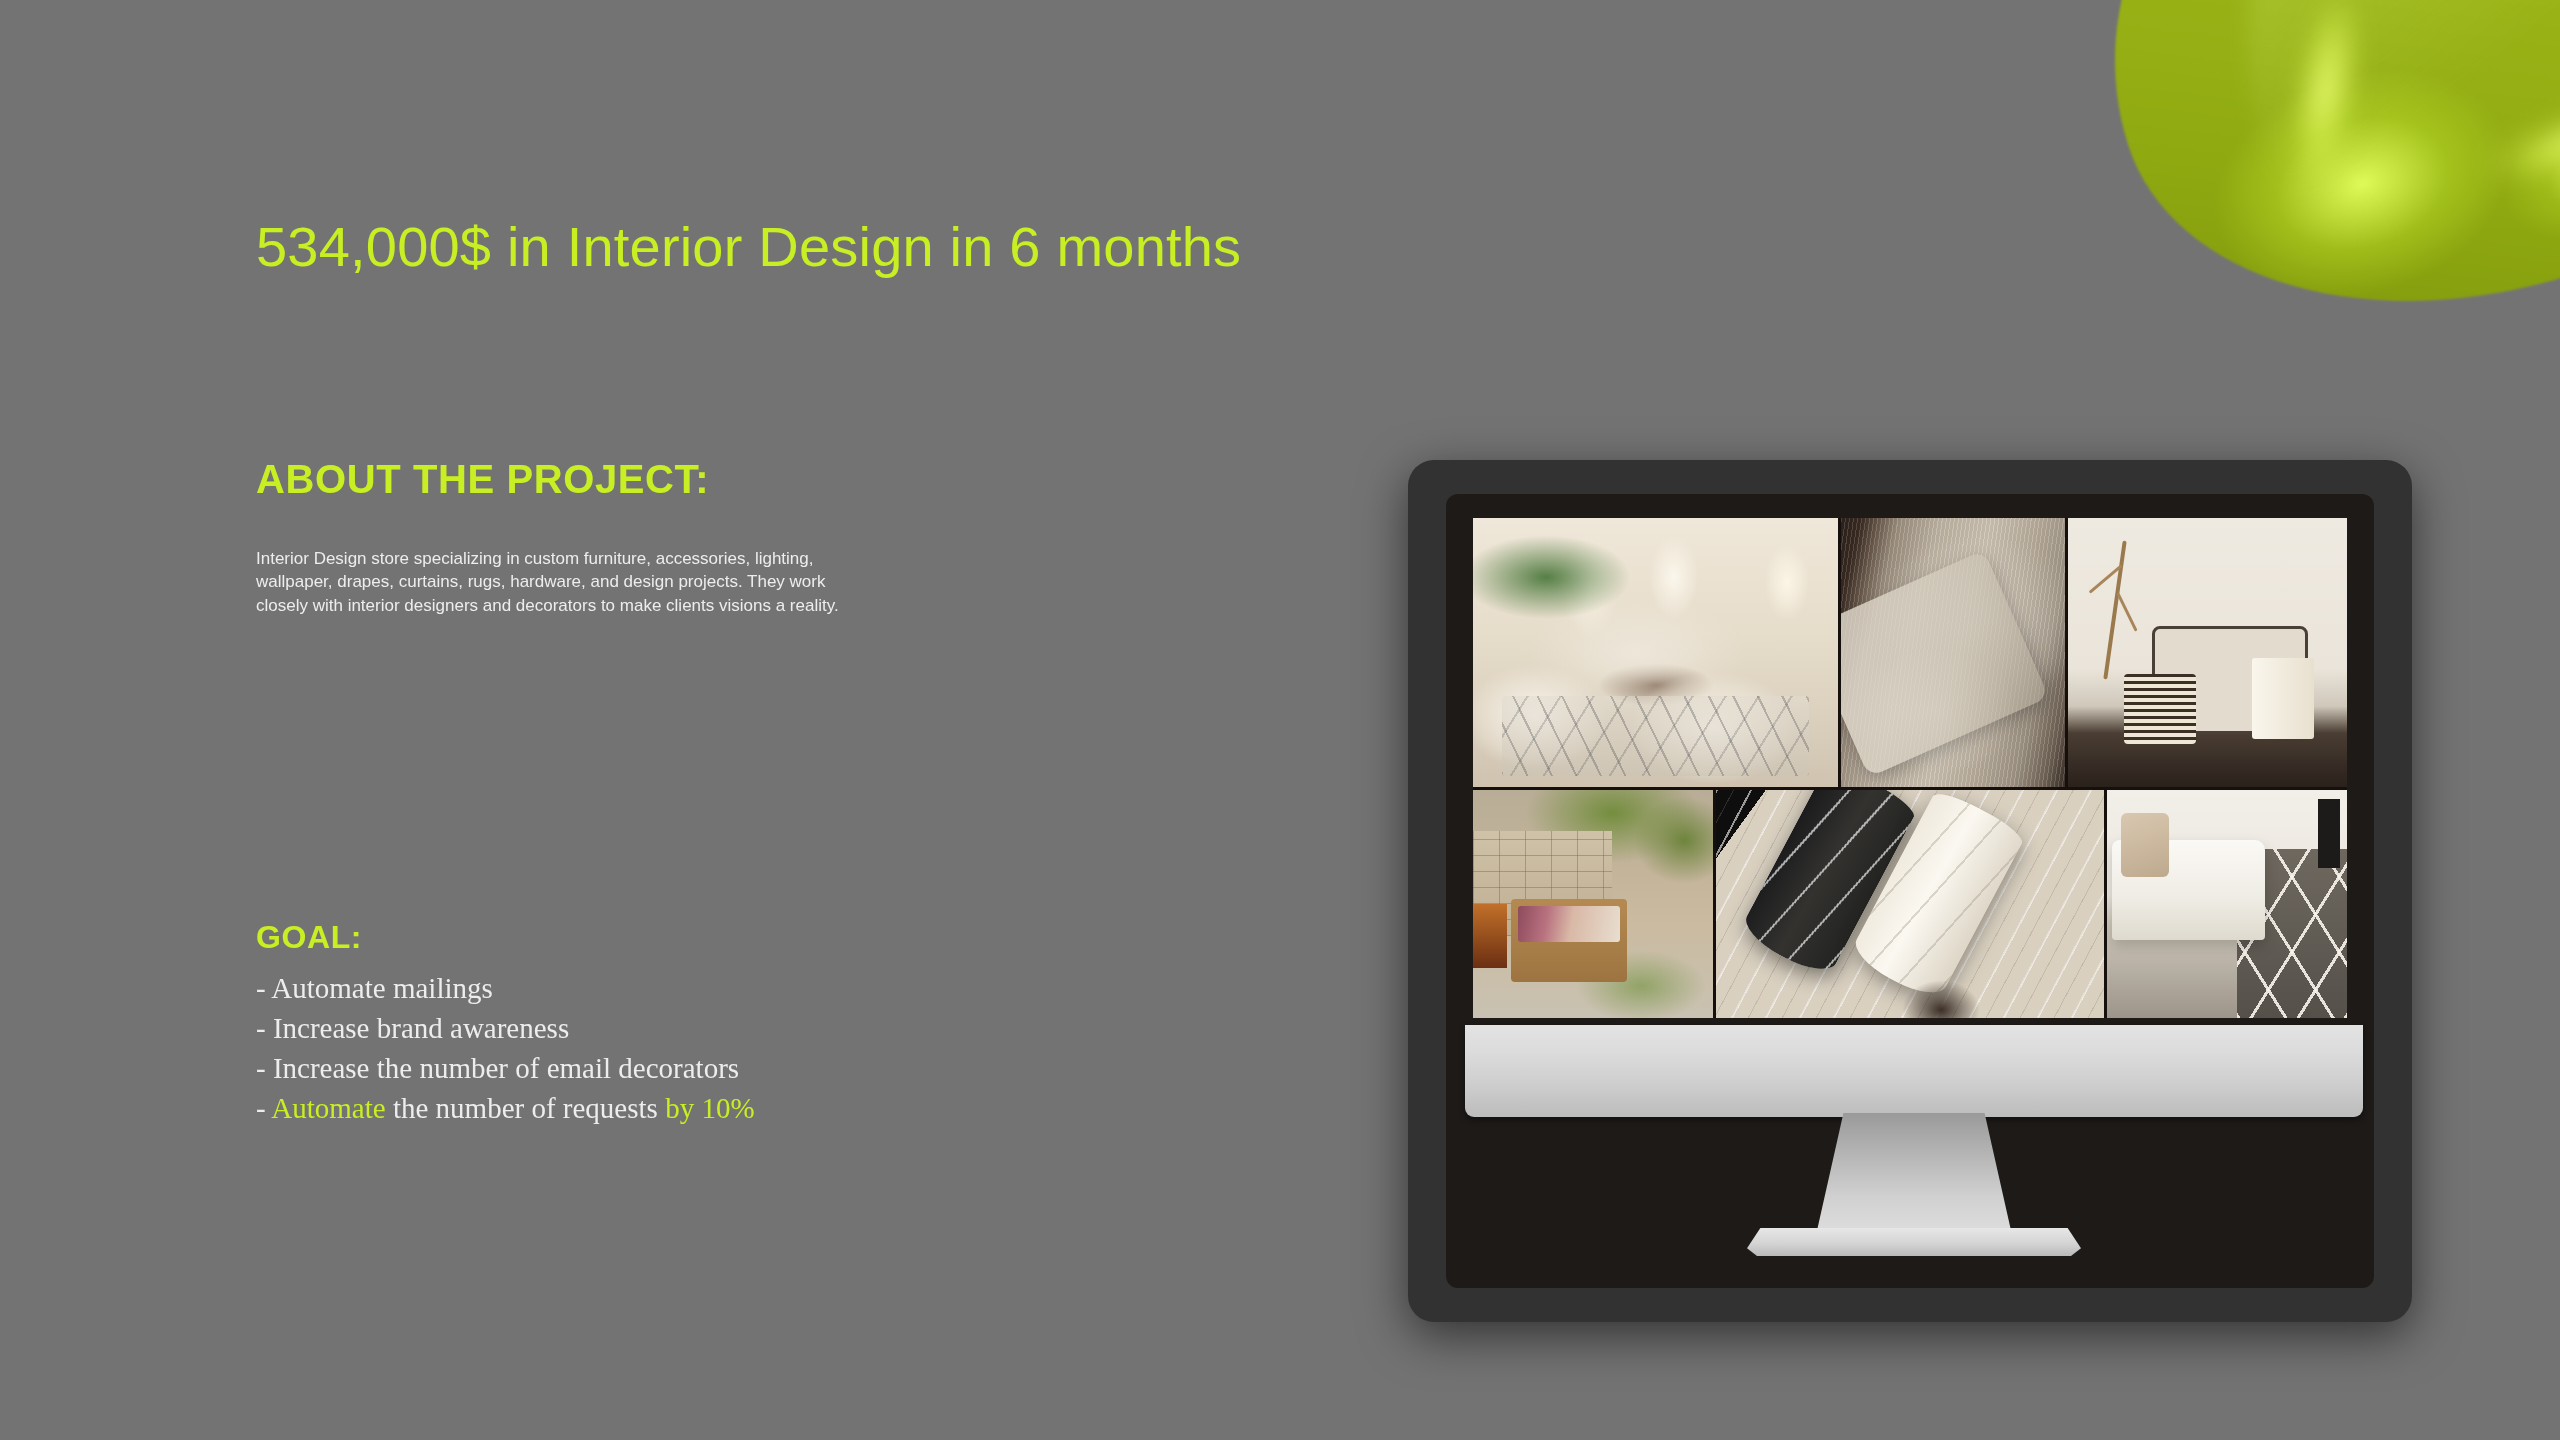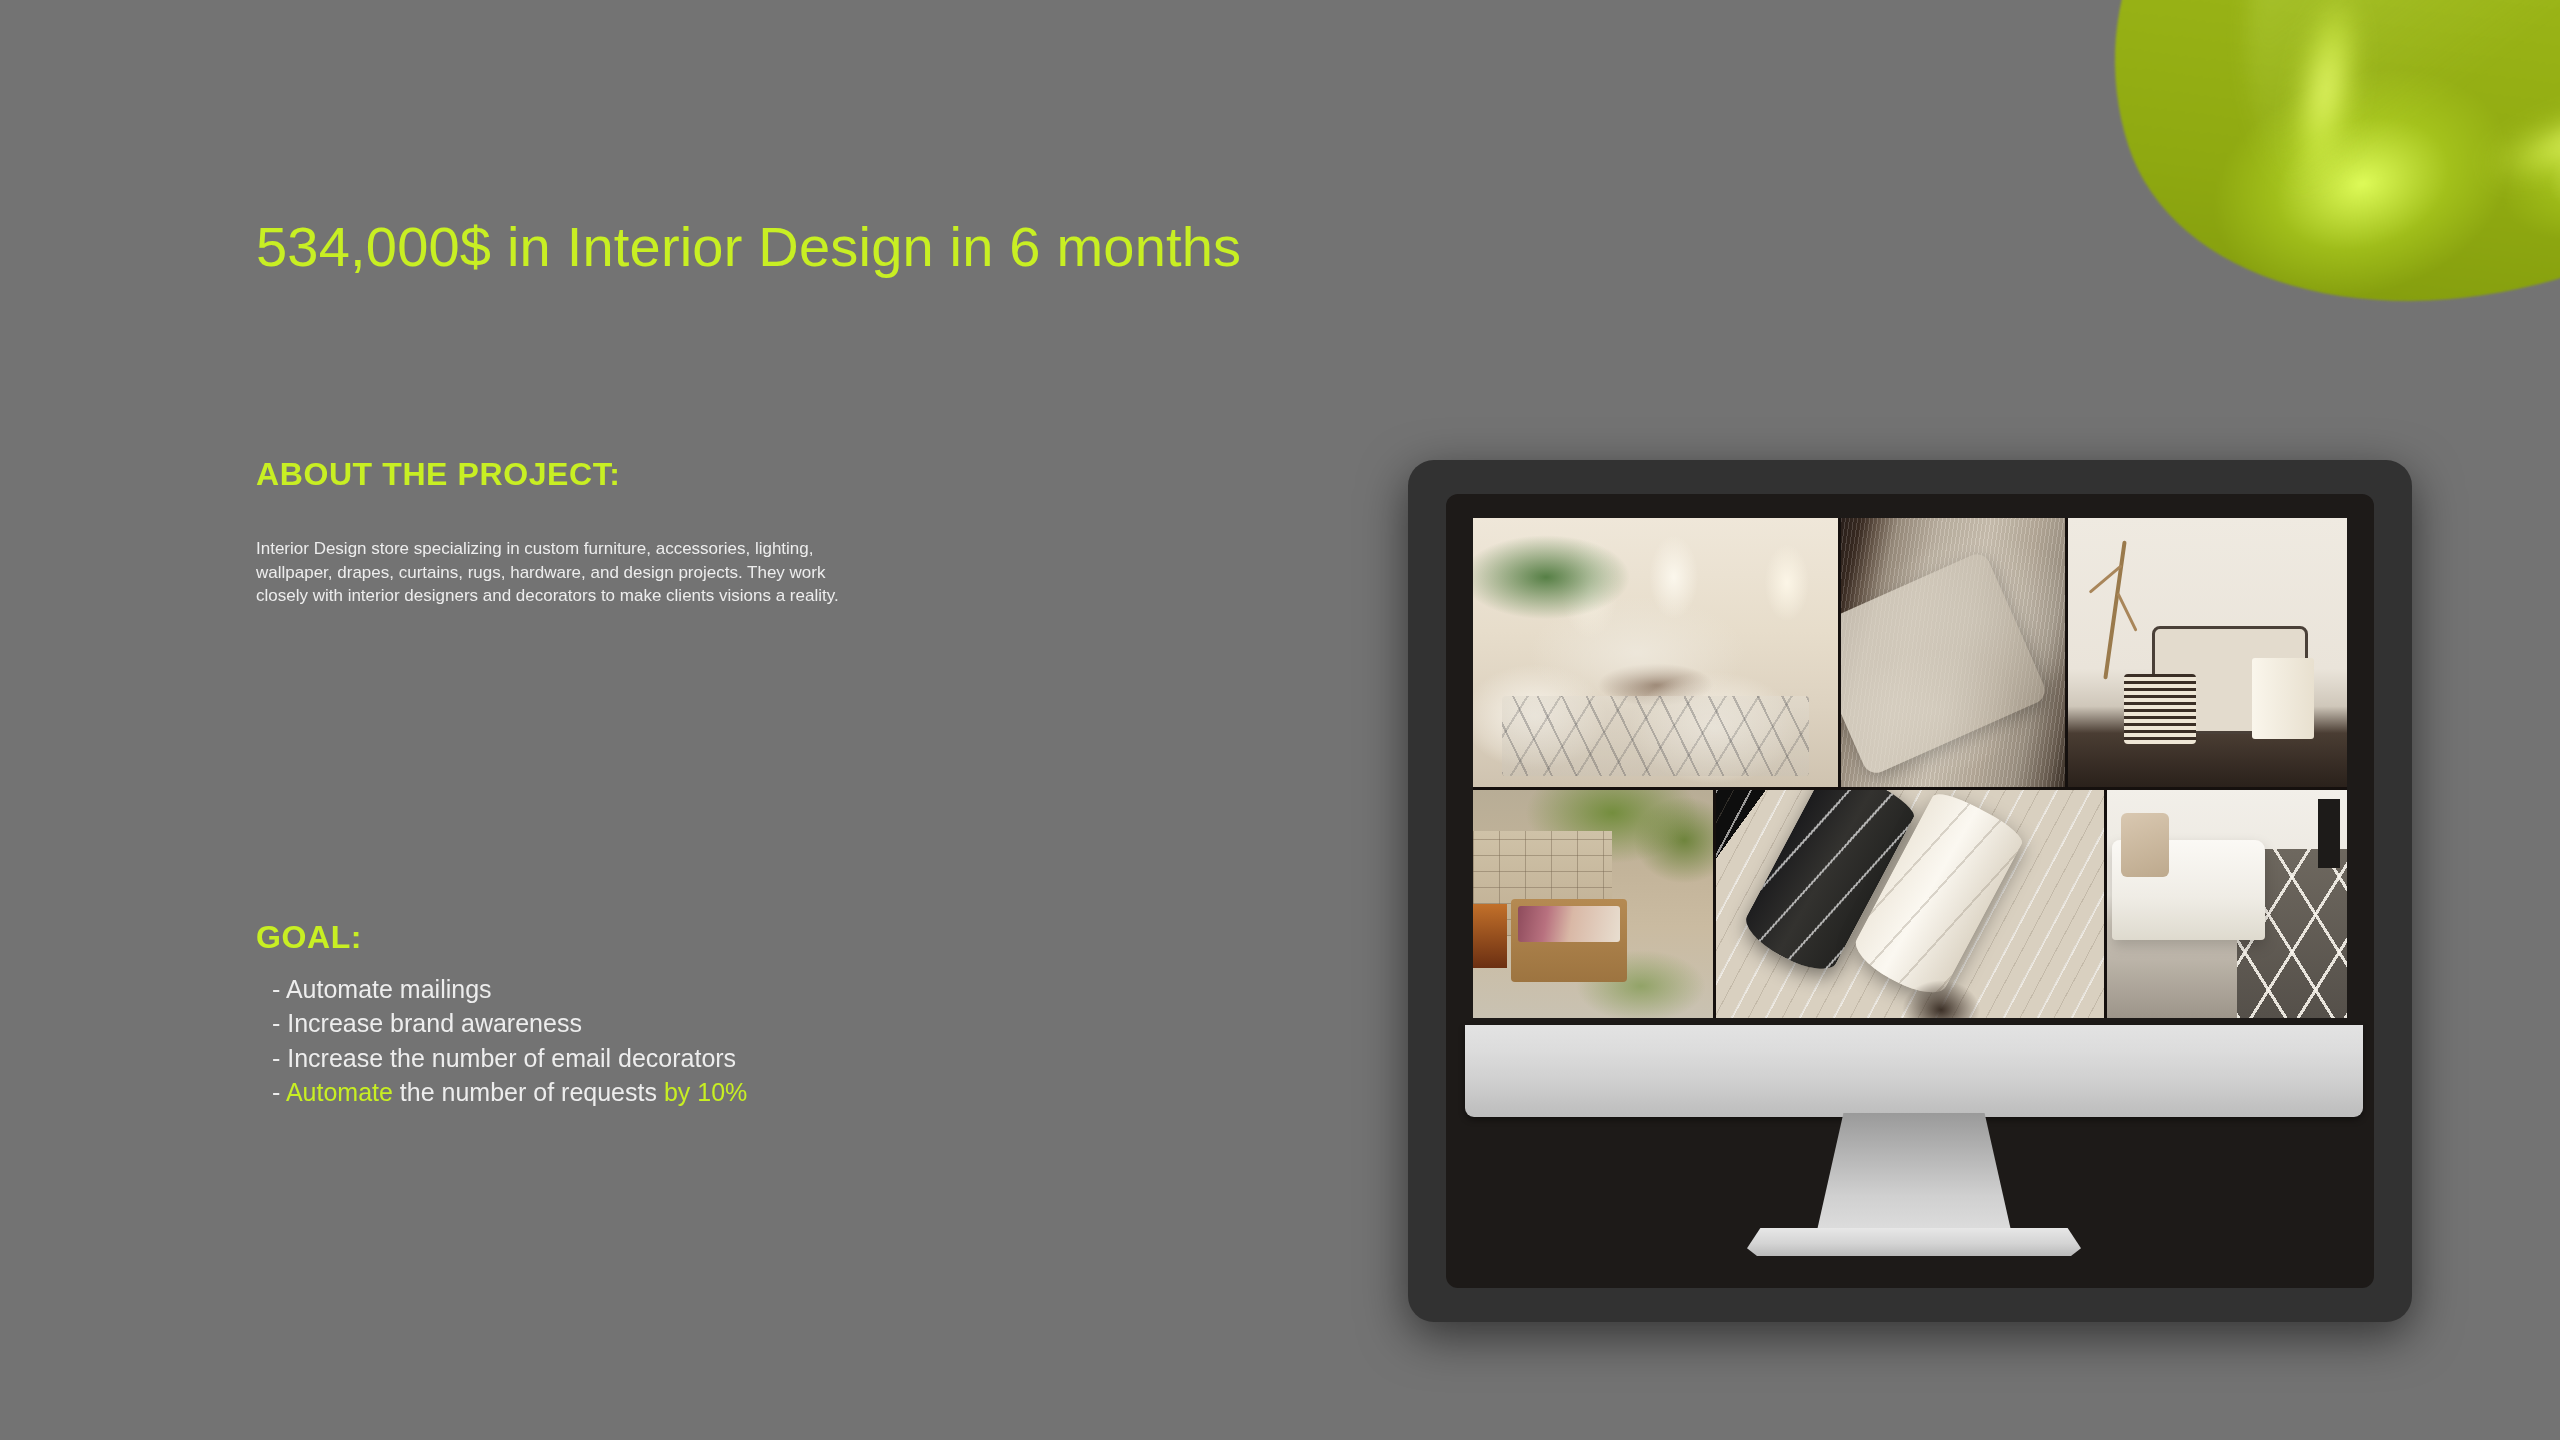--- a/index.html
+++ b/index.html
@@ -85,21 +85,21 @@
   }
 
   
   .left-col {
     position: absolute;
     left: 256px;
     top: 455px;
     width: 800px;
   }
   .section-title {
-    font-size: 32px;
+    font-size: 40px;
     font-weight: 700;
     letter-spacing: 0.6px;
     color: #c8ef23;
     margin: 0;
     line-height: 1.2;
   }
   .about-body {
     margin: 44px 0 0 0;
     font-size: 17px;
     line-height: 1.38;
@@ -115,27 +115,28 @@
   }
   .goal-title {
     font-size: 32px;
     font-weight: 700;
     letter-spacing: 0.6px;
     color: #c8ef23;
     margin: 0 0 12px 0;
     line-height: 1.15;
   }
   .goal-list {
-    margin: 16px;
+    margin: 0;
     padding: 0;
     list-style: none;
-    font-size: 25px;
+    font-size: 29px;
     line-height: 1.38;
     color: #ededed;
     max-width: 620px;
+    font-family: Liberation Serif, serif;
   }
   .goal-list li { margin: 0; }
   .hl { color: #c8ef23; }
 
   
   .monitor {
     position: absolute;
     left: 1408px;
     top: 460px;
     width: 1004px;

